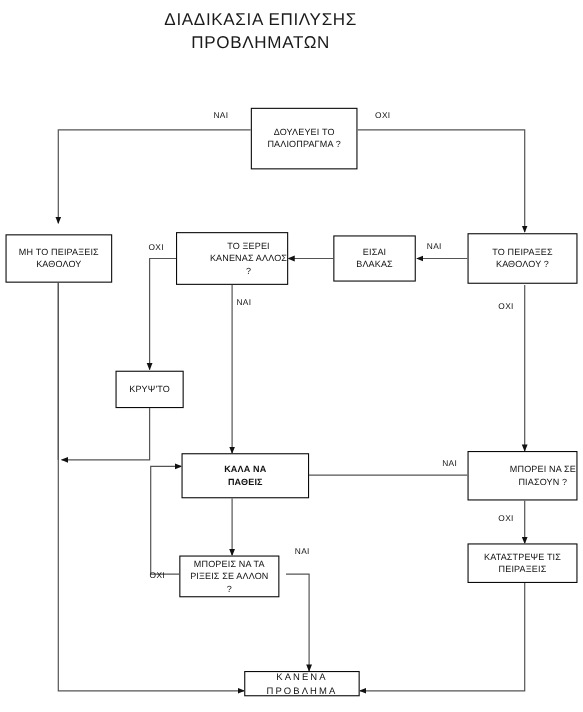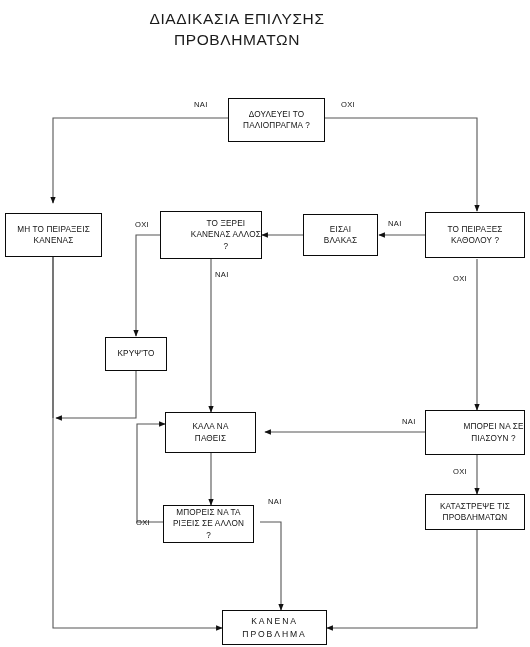--- a/index.html
+++ b/index.html
@@ -115,28 +115,28 @@
       <path d="M 477 530 L 477 628 L 327 628"></path>
 
       <path d="M 53 257 L 53 628 L 222 628"></path>
 
     </g>
     <g fill="none" stroke="#555555" stroke-width="1.1">
       <path d="M 53 257 L 53 418"></path>
     </g>
   </svg>
 
-  <div class="node" style="left:228px; top:98px; width:97px; height:44px;">
+  <div class="node" style="left:228px; top:98px; width:97px; height:56px;">
     <span>ΔΟΥΛΕΥΕΙ ΤΟ
 ΠΑΛΙΟΠΡΑΓΜΑ ?</span>
   </div>
 
   <div class="node" style="left:5px; top:213px; width:97px; height:44px;">
     <span>ΜΗ ΤΟ ΠΕΙΡΑΞΕΙΣ
-ΚΑΝΕΝΑΣ</span>
+ΚΑΘΟΛΟΥ</span>
   </div>
 
   <div class="node" style="left:160px; top:211px; width:102px; height:48px;justify-content:flex-end;">
     <span>ΤΟ ΞΕΡΕΙ
 ΚΑΝΕΝΑΣ ΑΛΛΟΣ
 ?</span>
   </div>
 
   <div class="node" style="left:303px; top:214px; width:75px; height:42px;">
     <span>ΕΙΣΑΙ
@@ -145,42 +145,42 @@
 
   <div class="node" style="left:105px; top:337px; width:62px; height:34px;">
     <span>ΚΡΥΨ'ΤΟ</span>
   </div>
 
   <div class="node" style="left:425px; top:212px; width:100px; height:46px;">
     <span>ΤΟ ΠΕΙΡΑΞΕΣ
 ΚΑΘΟΛΟΥ ?</span>
   </div>
 
-  <div class="node" style="left:165px; top:412px; width:91px; height:41px;">
+  <div class="node" style="left:165px; top:412px; width:116px; height:41px;font-weight:bold;">
     <span>ΚΑΛΑ ΝΑ
 ΠΑΘΕΙΣ</span>
   </div>
 
   <div class="node" style="left:425px; top:410px; width:100px; height:45px;padding-left:37px;">
     <span>ΜΠΟΡΕΙ ΝΑ ΣΕ
 ΠΙΑΣΟΥΝ ?</span>
   </div>
 
   <div class="node" style="left:163px; top:505px; width:91px; height:38px;">
     <span>ΜΠΟΡΕΙΣ ΝΑ ΤΑ
 ΡΙΞΕΙΣ ΣΕ ΑΛΛΟΝ
 ?</span>
   </div>
 
   <div class="node" style="left:425px; top:494px; width:100px; height:36px;">
     <span>ΚΑΤΑΣΤΡΕΨΕ ΤΙΣ
-ΠΡΟΒΛΗΜΑΤΩΝ</span>
-  </div>
-
-  <div class="node spaced" style="left:222px; top:610px; width:105px; height:35px;">
+ΠΕΙΡΑΞΕΙΣ</span>
+  </div>
+
+  <div class="node spaced" style="left:222px; top:610px; width:105px; height:23px;">
     <span>ΚΑΝΕΝΑ
 ΠΡΟΒΛΗΜΑ</span>
   </div>
 
   <div class="edge-label" style="left:194px; top:100px;">ΝΑΙ</div>
 
   <div class="edge-label" style="left:341px; top:100px;">ΟΧΙ</div>
 
   <div class="edge-label" style="left:135px; top:220px;">ΟΧΙ</div>
 

